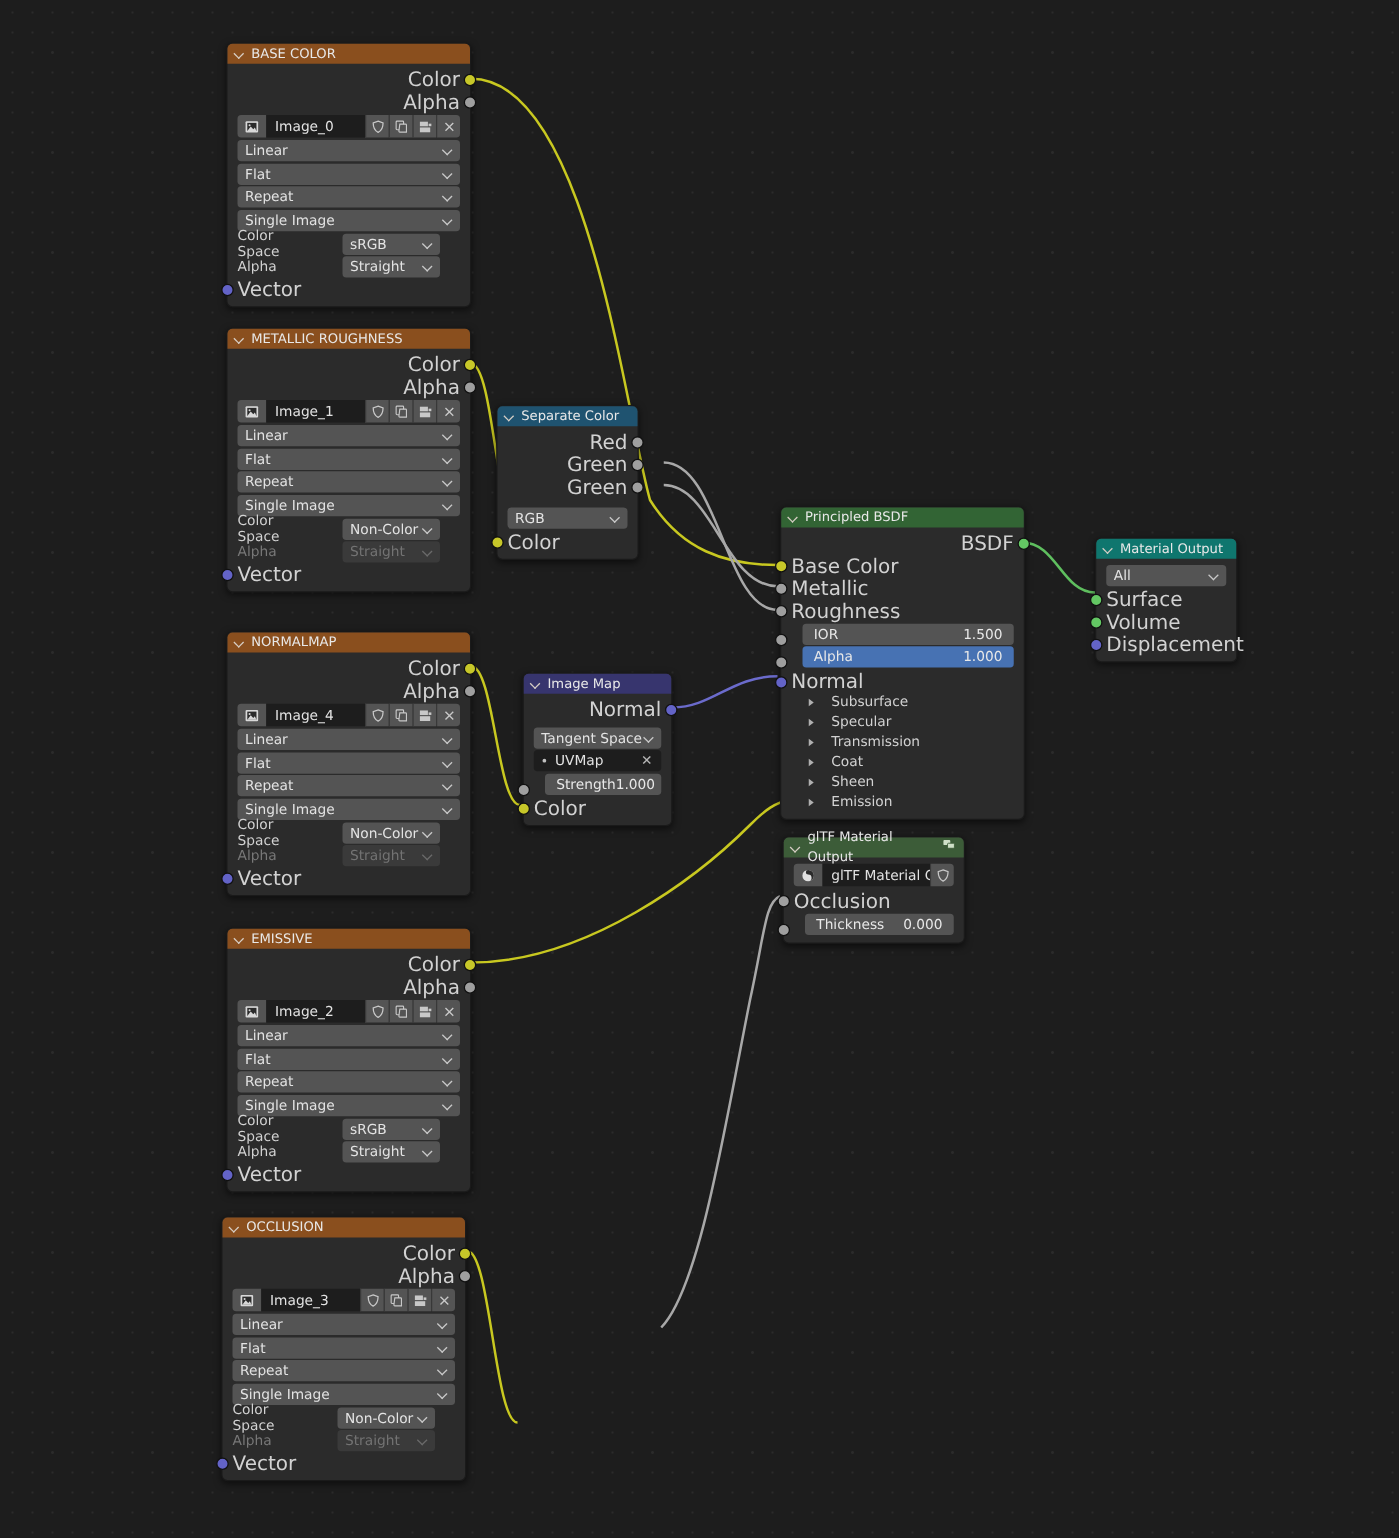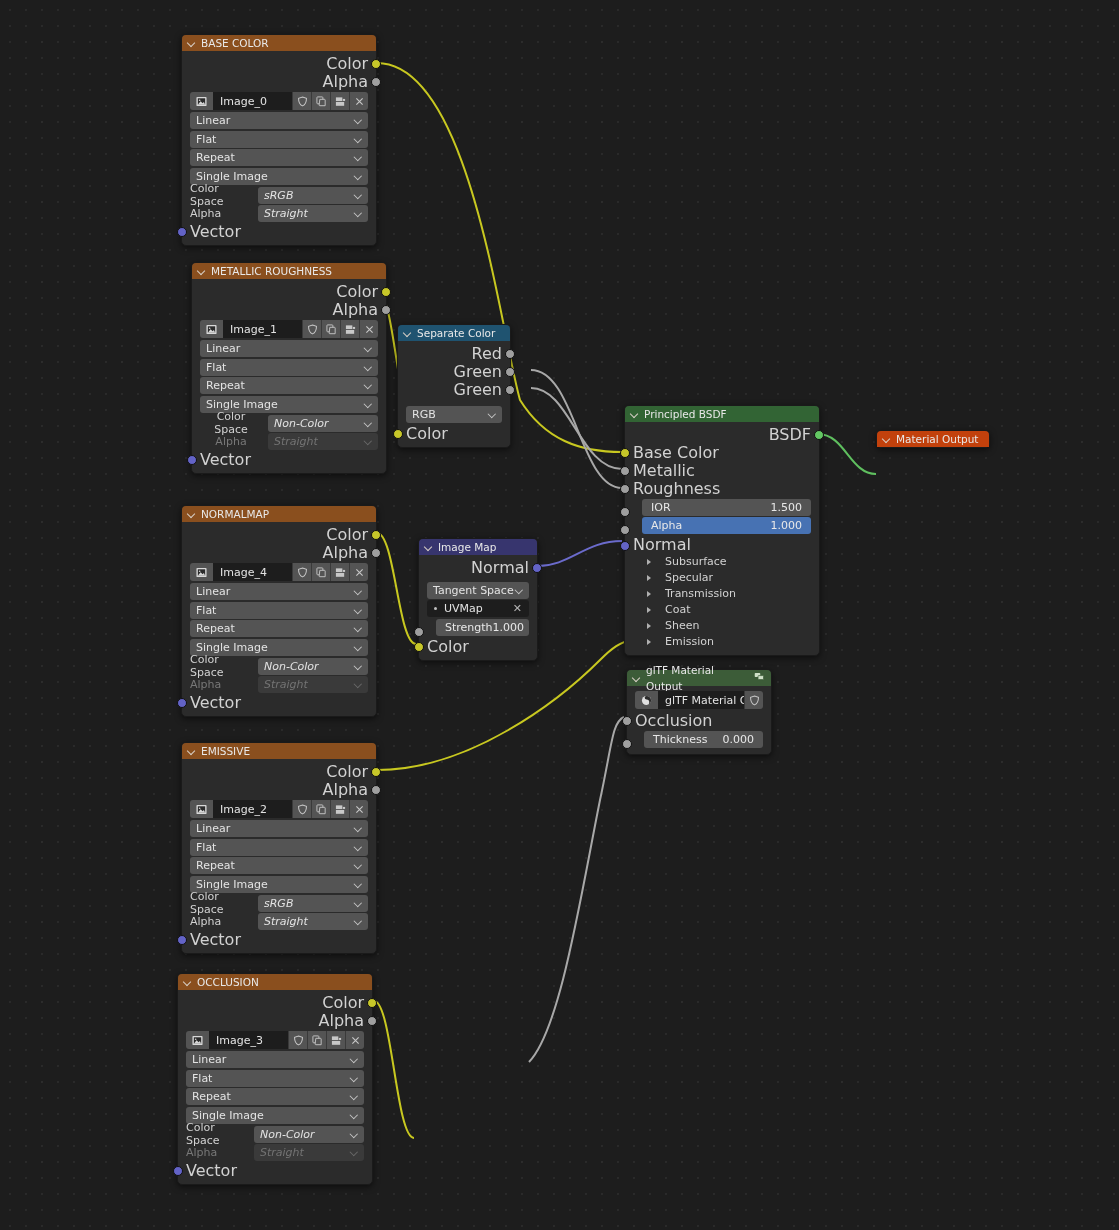--- a/index.html
+++ b/index.html
@@ -25,21 +25,21 @@
 
   .node{position:absolute;border-radius:5px;background:#2b2b2b;
         box-shadow:0 2px 6px rgba(0,0,0,.55);border:1px solid #1a1a1a;}
   .hdr{height:16px;line-height:16px;border-radius:4px 4px 0 0;
        font-size:10.5px;padding:0 6px;display:flex;align-items:center;gap:5px;color:#e8e8e8;}
   .hdr .chev{display:inline-block;width:8px;height:8px;position:relative;flex:none;}
   .hdr .chev:before{content:"";position:absolute;left:0;top:1px;width:5px;height:5px;
        border-right:1.4px solid #d8cfc6;border-bottom:1.4px solid #d8cfc6;transform:rotate(45deg);}
   .hdr-tex{background:#8a4f1e;}
   .hdr-bsdf{background:#326434;}
-  .hdr-out{background:#c2410c;}
+  .hdr-out{background:#0f766e;}
   .hdr-conv{background:#1f5370;}
   .hdr-vect{background:#37356e;}
   .hdr-group{background:#3c5c38;}
   .body{padding:3px 0 5px 0;position:relative;}
 
   .row{position:relative;height:18px;display:flex;align-items:center;padding:0 8px;}
   .row.out{justify-content:flex-end;}
   .lbl{color:#d2d2d2;font-size:16px;white-space:nowrap;}
 
   .sock{position:absolute;width:8px;height:8px;border-radius:50%;border:1px solid #101010;}
@@ -55,21 +55,21 @@
           justify-content:space-between;}
   .widget.dimw{background:#3a3a3a;color:#737373;}
   .widget .chv{width:7px;height:7px;position:relative;flex:none;}
   .widget .chv:before{content:"";position:absolute;left:0;top:0;width:4.5px;height:4.5px;
       border-right:1.3px solid #c9c9c9;border-bottom:1.3px solid #c9c9c9;transform:rotate(45deg);}
   .widget.dimw .chv:before{border-color:#6a6a6a;}
 
   .proprow{display:flex;align-items:center;height:18px;padding:0 8px;gap:6px;}
   .proprow .plab{font-size:11px;color:#d2d2d2;width:62px;flex:none;}
   .proprow .plab.dim{color:#787878;}
-  .proprow .widget{flex:1;margin:0;font-style:italic;}
+  .proprow .widget{flex:1;margin:16px;}
 
   .dbrow{display:flex;align-items:center;margin:2px 8px;gap:0px;height:18px;}
   .icobtn{height:18px;min-width:18px;background:#545454;display:flex;align-items:center;
           justify-content:center;color:#d8d8d8;}
   .dbicon{border-radius:3px 0 0 3px;padding:0 2px 0 3px;gap:2px;display:flex;align-items:center;}
   .namefield{flex:1;height:18px;background:#1d1d1d;display:flex;align-items:center;
              padding:0 7px;font-size:11px;color:#e3e3e3;overflow:hidden;white-space:nowrap;}
   .b-sh{border-left:1px solid #3a3a3a;}
   .b-last{border-radius:0 3px 3px 0;}
 
@@ -197,21 +197,21 @@
           <span class="chv"></span>
       </span>
     </div>
     <div class="row">
       <span class="sock in s-vec" style="top:5px;"></span>
       <span class="lbl">Vector</span>
     </div>
   </div>
 </div>
 
-<div class="node" style="left:191px;top:262px;width:194px;text-align:center;">
+<div class="node" style="left:181px;top:262px;width:194px;">
   <div class="hdr hdr-tex">
     <span class="chev"></span>
     <span>METALLIC ROUGHNESS</span>
   </div>
   <div class="body">
     <div class="row out">
       <span class="lbl">Color</span>
       <span class="sock out s-color" style="top:5px;"></span>
     </div>
     <div class="row out">
@@ -676,20 +676,38 @@
       <span class="ptri"></span>
       <span class="plbl">Emission</span>
     </div>
   </div>
 </div>
 
 <div class="node" style="left:876px;top:430px;width:112px;">
   <div class="hdr hdr-out">
     <span class="chev"></span>
     <span>Material Output</span>
+  </div>
+  <div class="body">
+    <div class="widget">
+      <span>All</span>
+        <span class="chv"></span>
+    </div>
+    <div class="row">
+      <span class="sock in s-shader" style="top:5px;"></span>
+      <span class="lbl">Surface</span>
+    </div>
+    <div class="row">
+      <span class="sock in s-shader" style="top:5px;"></span>
+      <span class="lbl">Volume</span>
+    </div>
+    <div class="row">
+      <span class="sock in s-vec" style="top:5px;"></span>
+      <span class="lbl">Displacement</span>
+    </div>
   </div>
 </div>
 
 <div class="node" style="left:626px;top:669px;width:144px;">
   <div class="hdr hdr-group">
     <span class="chev"></span>
     <span>glTF Material Output</span>
     <span class="grpicon">
       <svg width="11" height="11" viewBox="0 0 12 12">
           <rect x="0.8" y="2.2" width="6" height="4.4" rx="0.8" fill="#cfe0c8"></rect>

